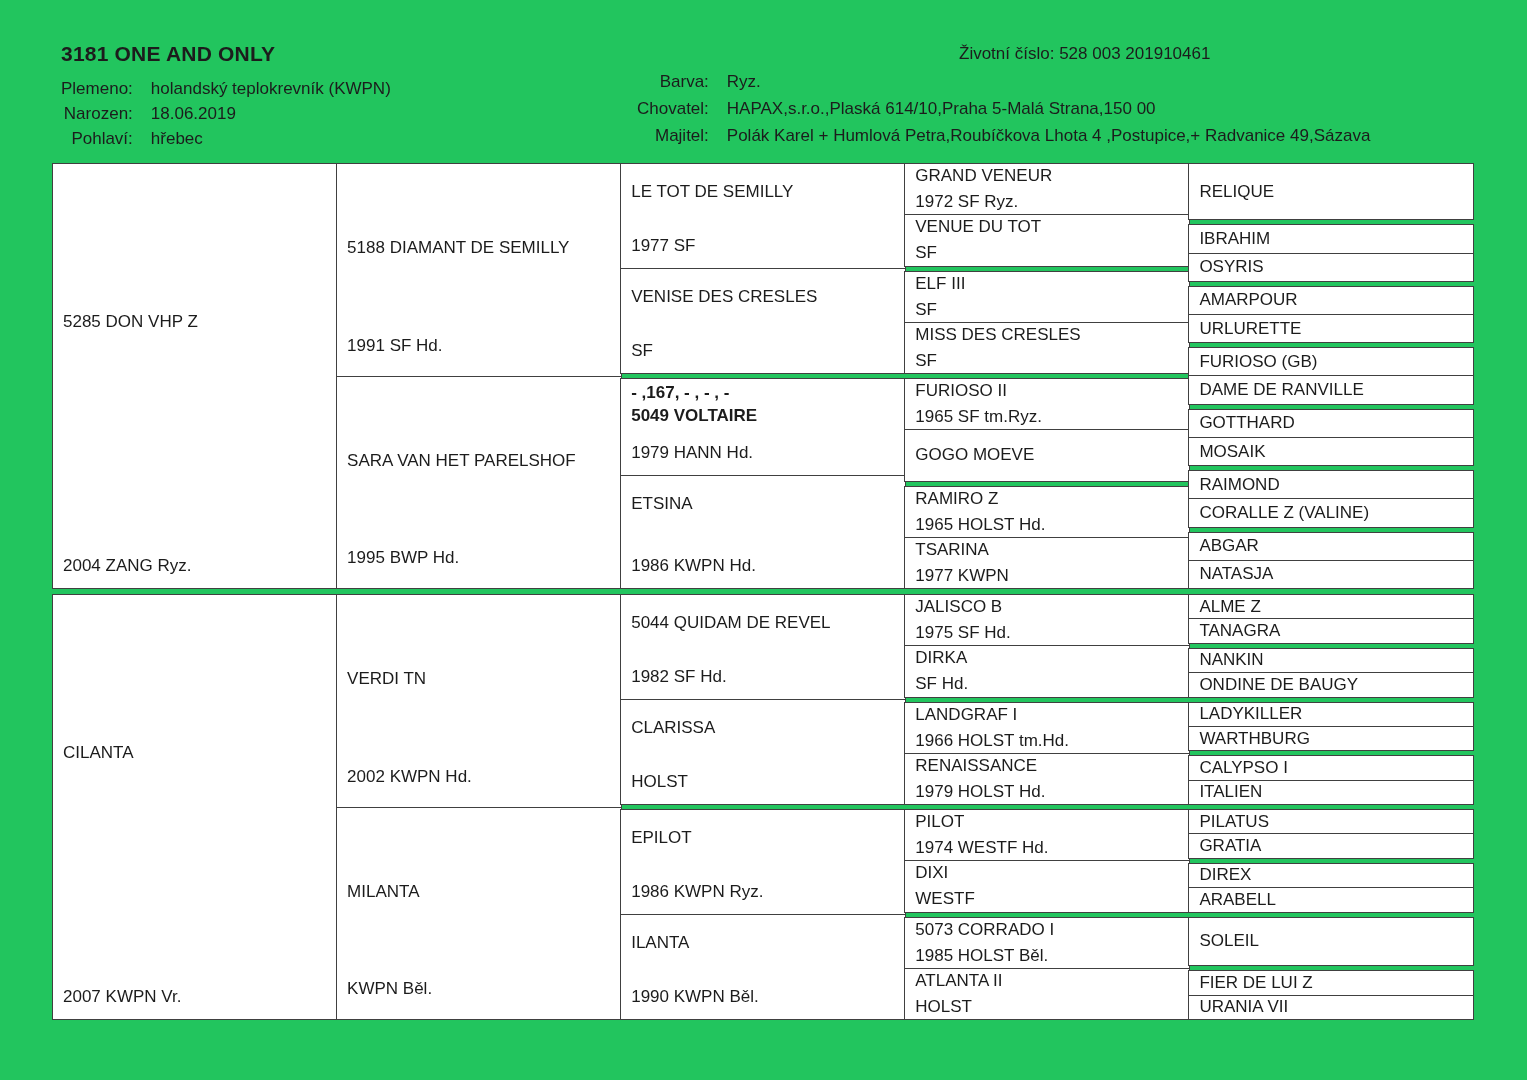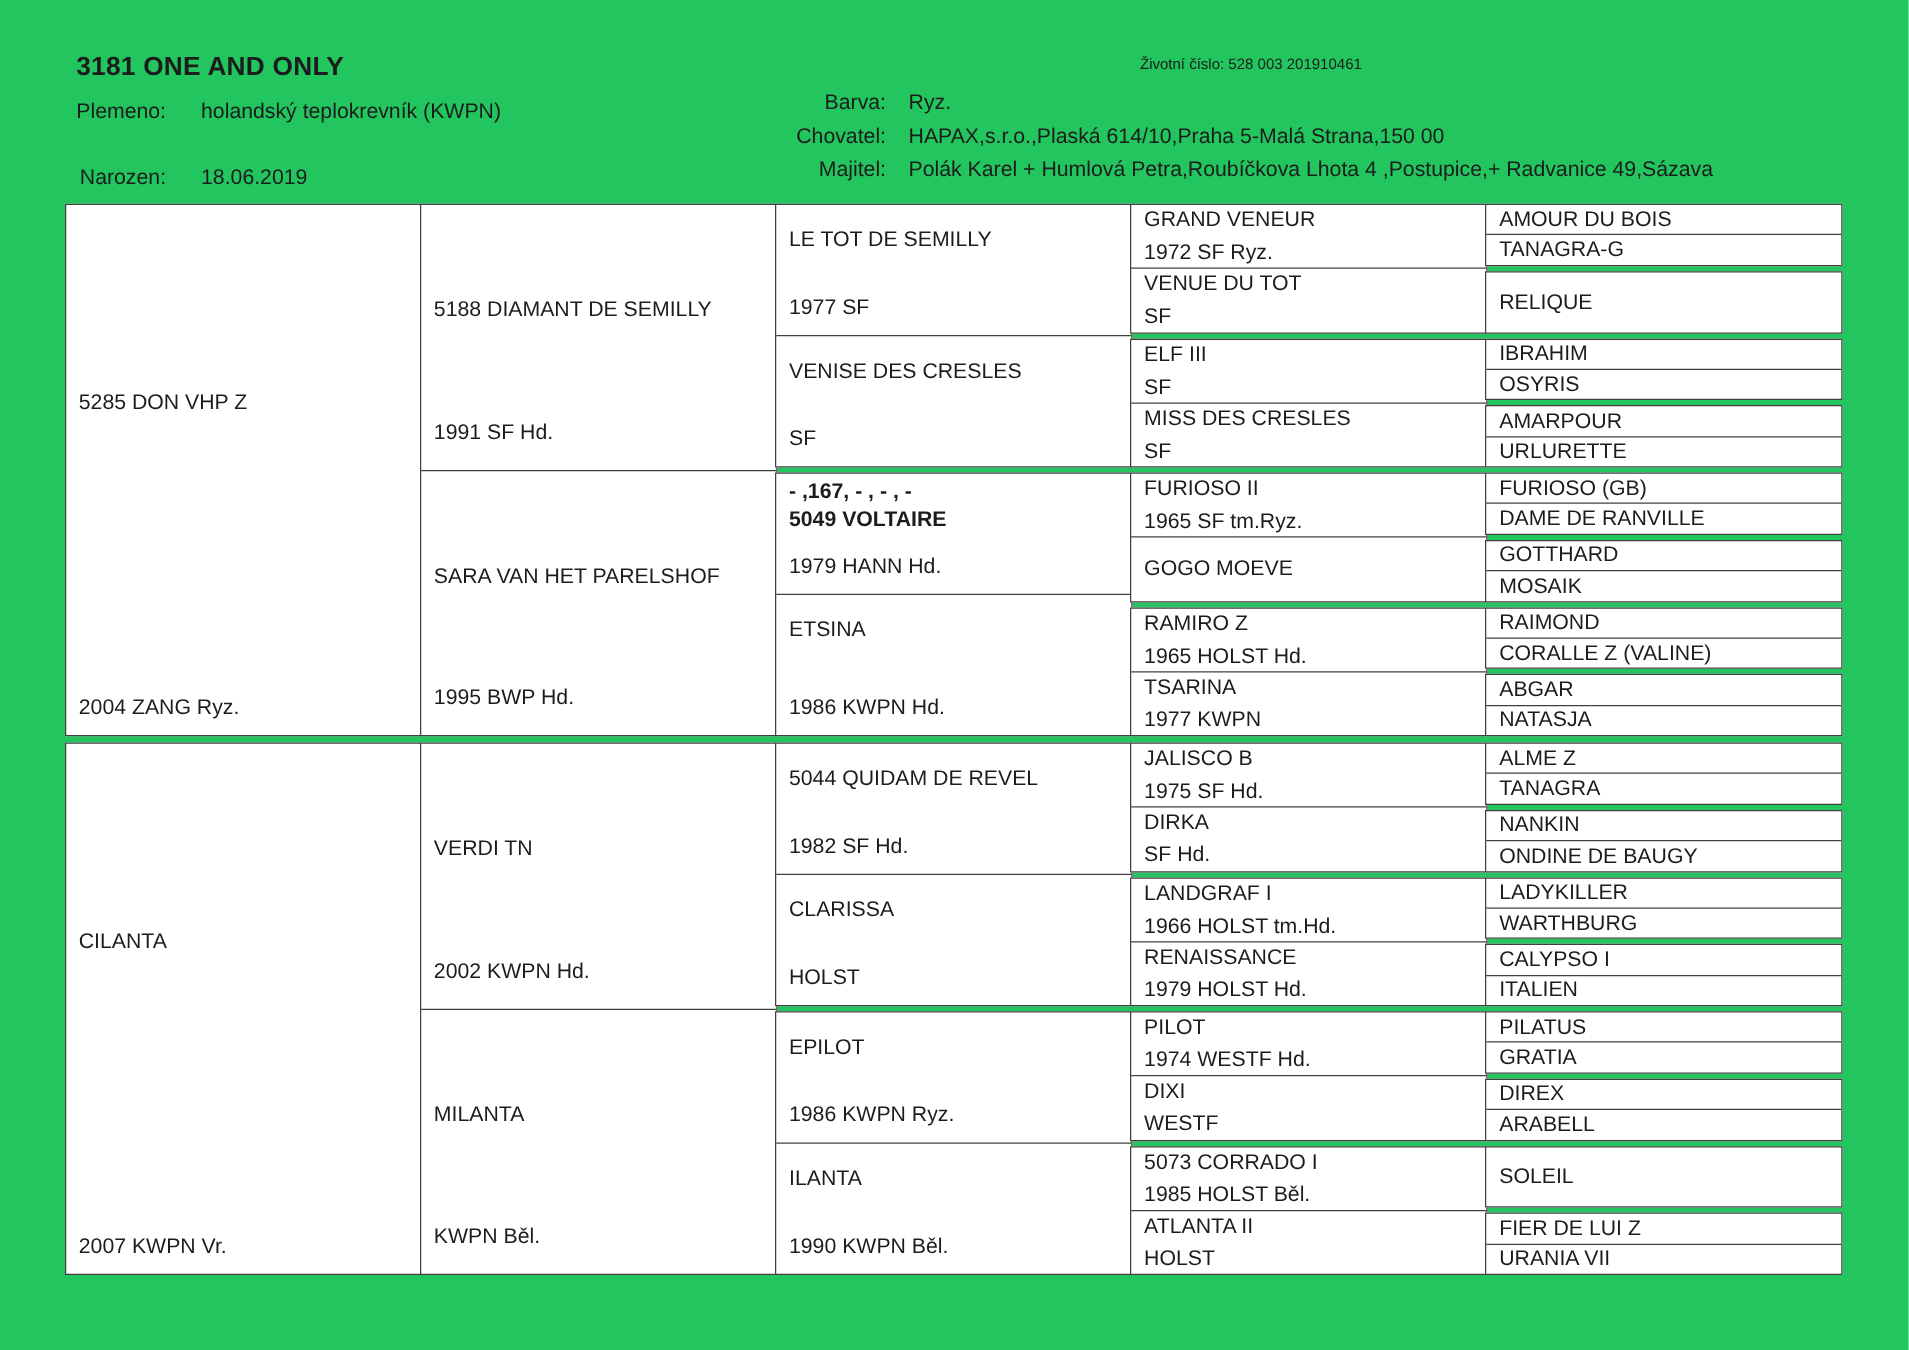--- a/index.html
+++ b/index.html
@@ -10,30 +10,30 @@
     -webkit-font-smoothing:antialiased;
   }
   .page { position:relative; width:1527px; height:1080px; background:#22c55e; overflow:hidden; }
 
   
   .doc-title {
     position:absolute; left:61px; top:42px;
     font-size:21px; font-weight:bold; letter-spacing:0.2px; white-space:nowrap;
   }
   .life-number {
-    position:absolute; left:912px; top:44px;
-    font-size:12px; white-space:nowrap;
+    position:absolute; left:959px; top:44px;
+    font-size:17px; white-space:nowrap;
   }
   .fields {
     position:absolute; display:grid;
     grid-template-columns:max-content max-content;
     column-gap:18px; font-size:17px; white-space:nowrap;
   }
   .fields .flabel { text-align:right; }
-  .fields-left  { left:61px;  top:79px; grid-auto-rows:25px;gap:28px; }
+  .fields-left  { left:61px;  top:79px; grid-auto-rows:25px; }
   .fields-right { left:637px; top:72px; grid-auto-rows:27px; }
 
   
   .pedigree {
     position:absolute; left:52px; top:163px;
     width:1422px; height:857px;
     display:flex; flex-direction:column; gap:5px;
     font-size:17px;
   }
   .half { flex:1; display:flex; min-height:0; }
@@ -177,28 +177,20 @@
           <div class="cell g4">
             <div class="hname">TSARINA</div>
             <div class="hinfo">1977 KWPN</div>
           </div>
         </div>
       </div>
 
       <div class="pcol">
         <div class="group">
           <div class="cell g5">
-              <div class="hname">AMOUR DU BOIS</div>
-            </div>
-          <div class="cell g5">
-              <div class="hname">TANAGRA-G</div>
-            </div>
-        </div>
-        <div class="group">
-          <div class="cell g5">
               <div class="hname">RELIQUE</div>
             </div>
         </div>
         <div class="group">
           <div class="cell g5">
               <div class="hname">IBRAHIM</div>
             </div>
           <div class="cell g5">
               <div class="hname">OSYRIS</div>
             </div>

